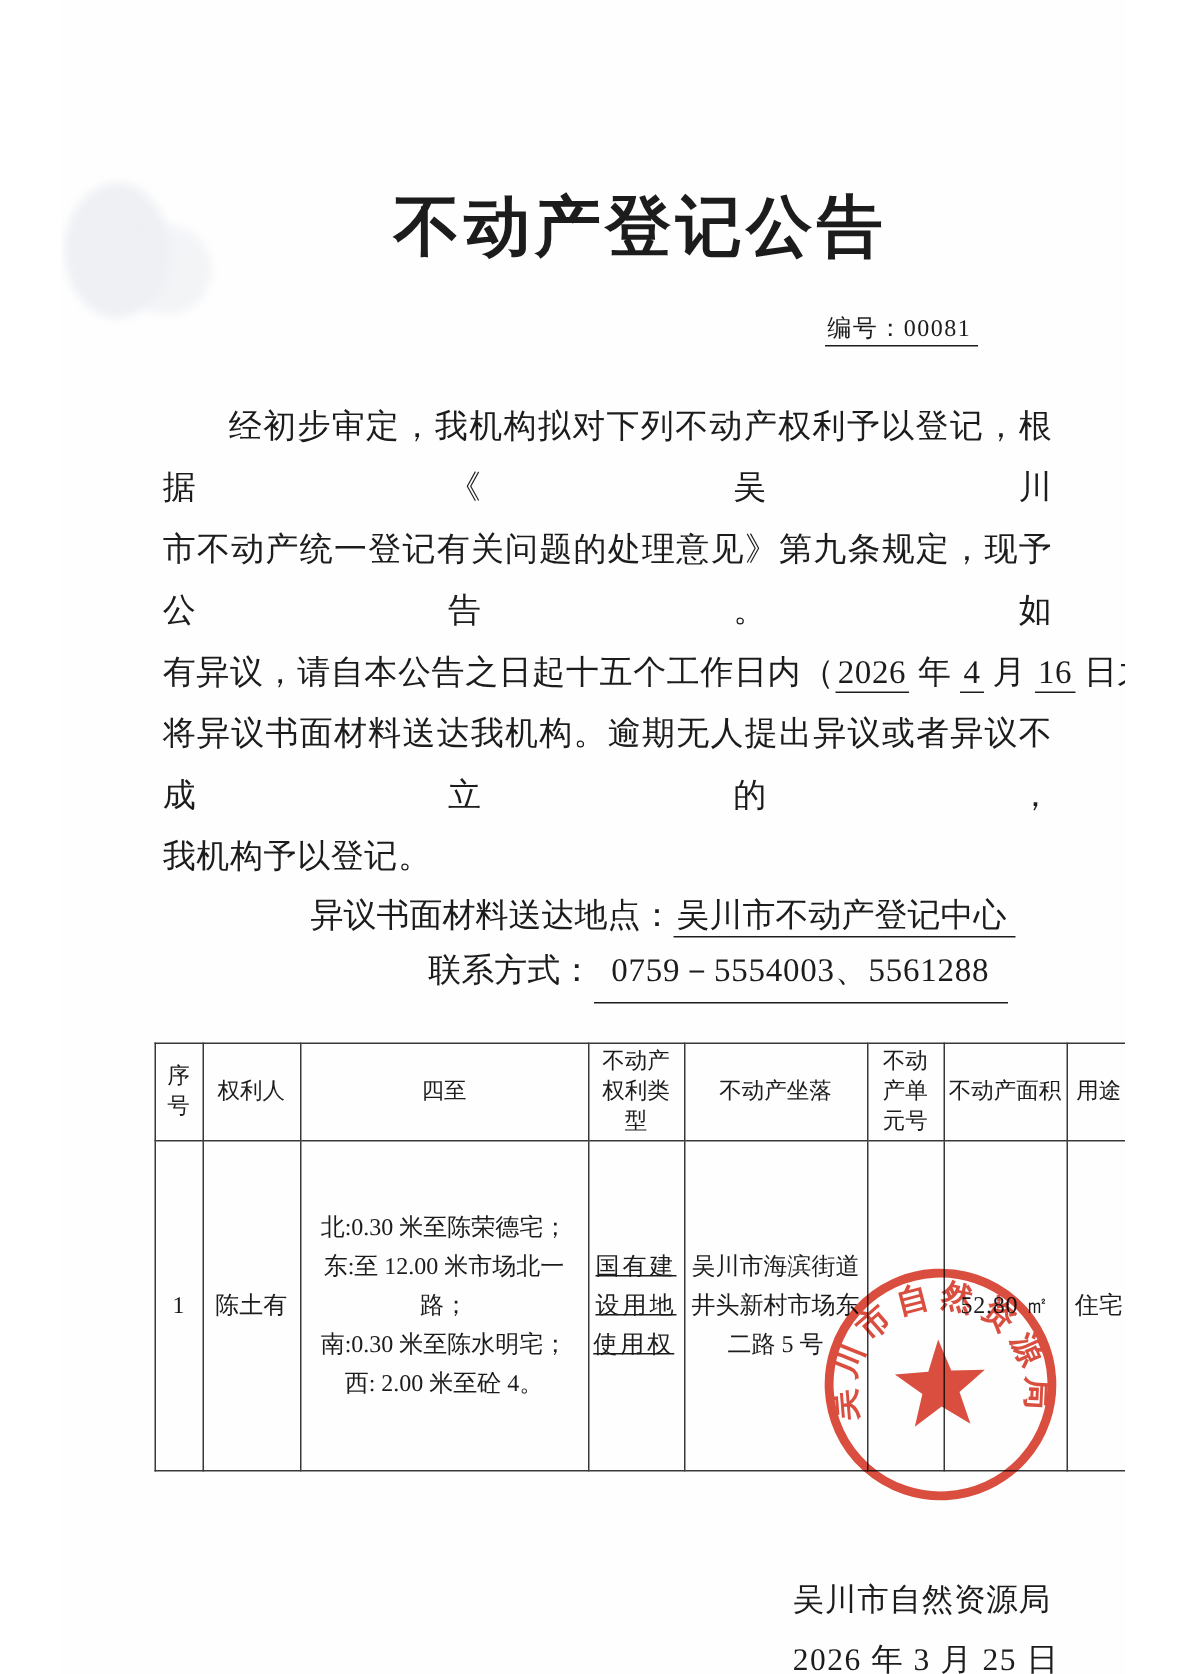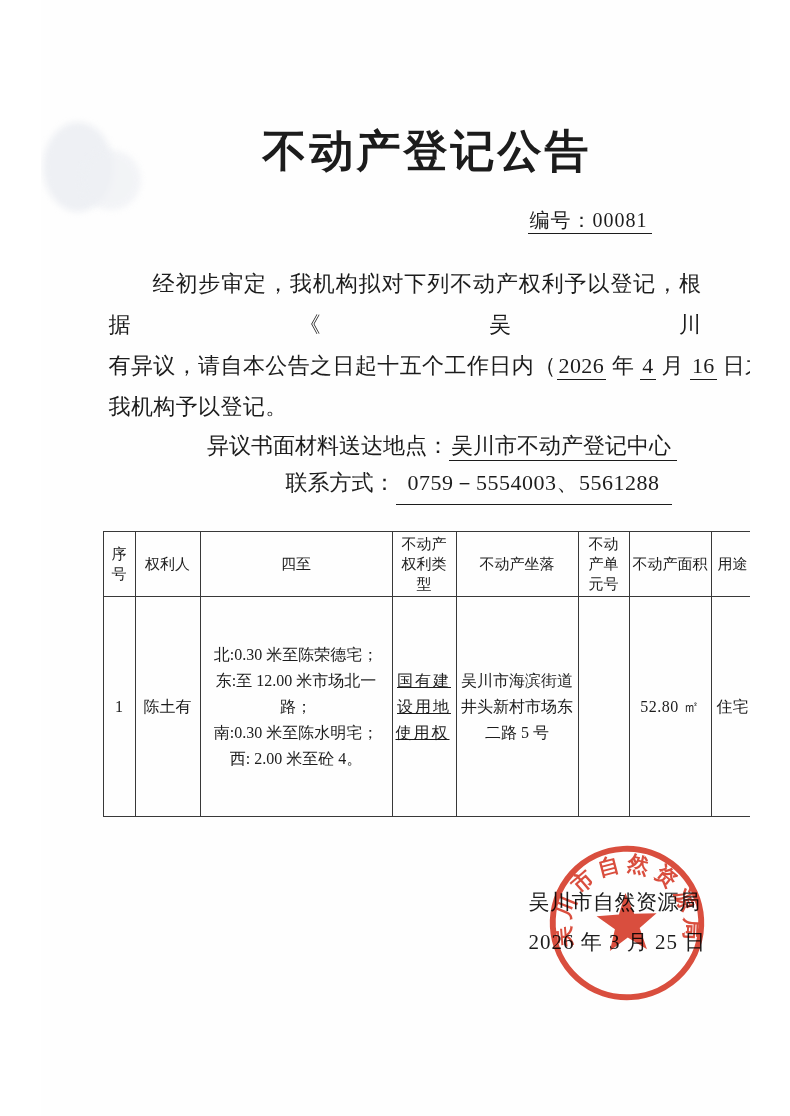--- a/index.html
+++ b/index.html
@@ -32,21 +32,21 @@
     left: 32px;
     font-size: 44px;
     font-weight: bold;
     letter-spacing: 3px;
     line-height: 1.25;
   }
   .doc-no {
     margin-top: 28px;
     text-align: right;
     padding-right: 98px;
-    font-size: 20px;
+    font-size: 16px;
     line-height: 26px;
   }
   .doc-no .u { border-bottom: 1.5px solid #1c1c1c; padding: 0 4px 2px 2px; letter-spacing: 1px; }
 
   .para {
     margin: 30px 48px 0 68px;
     font-size: 22px;
     line-height: 41px;
     letter-spacing: 0.4px;
   }
@@ -129,21 +129,23 @@
   <div class="smudge s2"></div>
 
   <h1 class="doc-title">不动产登记公告</h1>
 
   <div class="doc-no">
     <span class="u">编号：00081</span>
   </div>
 
   <div class="para">
     <div class="pline just indent">经初步审定，我机构拟对下列不动产权利予以登记，根据《吴川</div>
+    <div class="pline just">市不动产统一登记有关问题的处理意见》第九条规定，现予公告。如</div>
     <div class="pline"><span>有异议，请自本公告之日起十五个工作日内（</span><span class="u-num">2026</span><span> 年 </span><span class="u-num">4</span><span> 月 </span><span class="u-num">16</span><span> 日之前）</span></div>
+    <div class="pline just">将异议书面材料送达我机构。逾期无人提出异议或者异议不成立的，</div>
     <div class="pline">我机构予以登记。</div>
   </div>
 
   <div class="addr-line">
     <span>异议书面材料送达地点：</span><span class="u-val">吴川市不动产登记中心</span>
   </div>
 
   <div class="contact-line">
     <span>联系方式：</span><span class="u-val">0759－5554003、5561288</span>
   </div>

